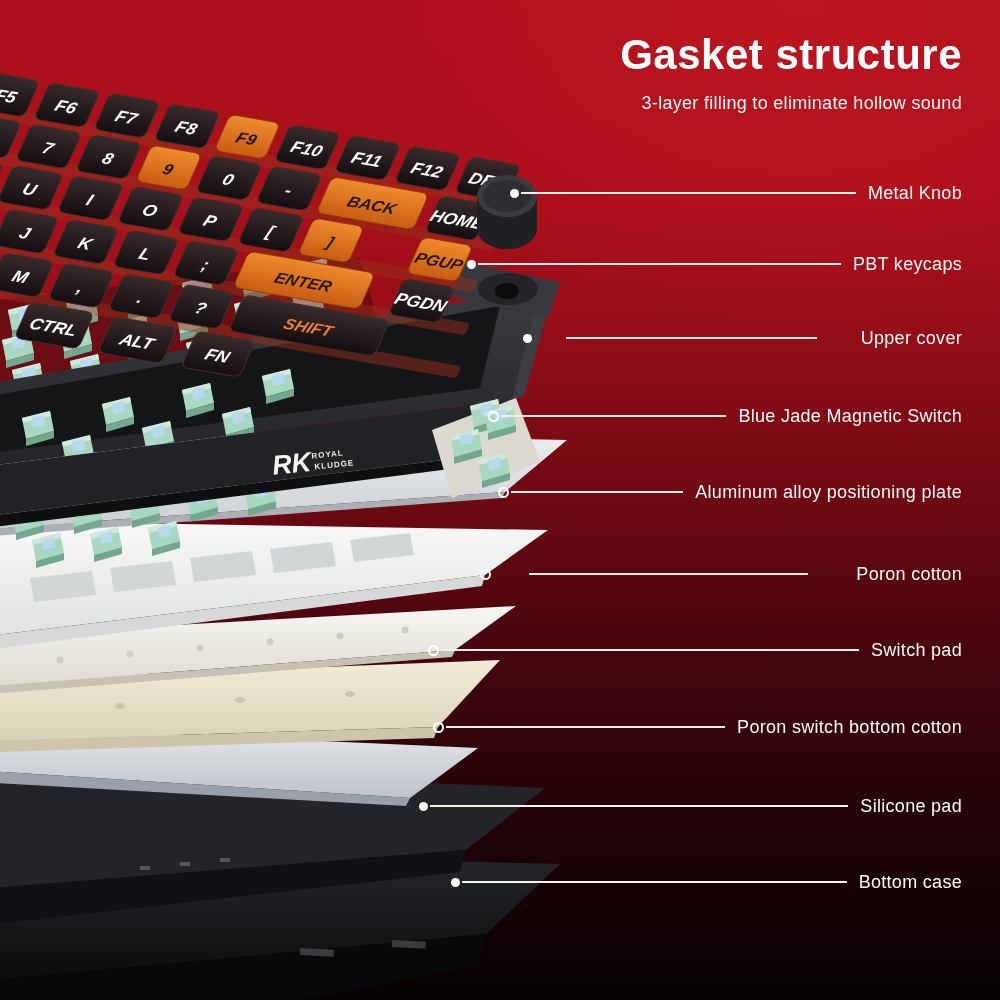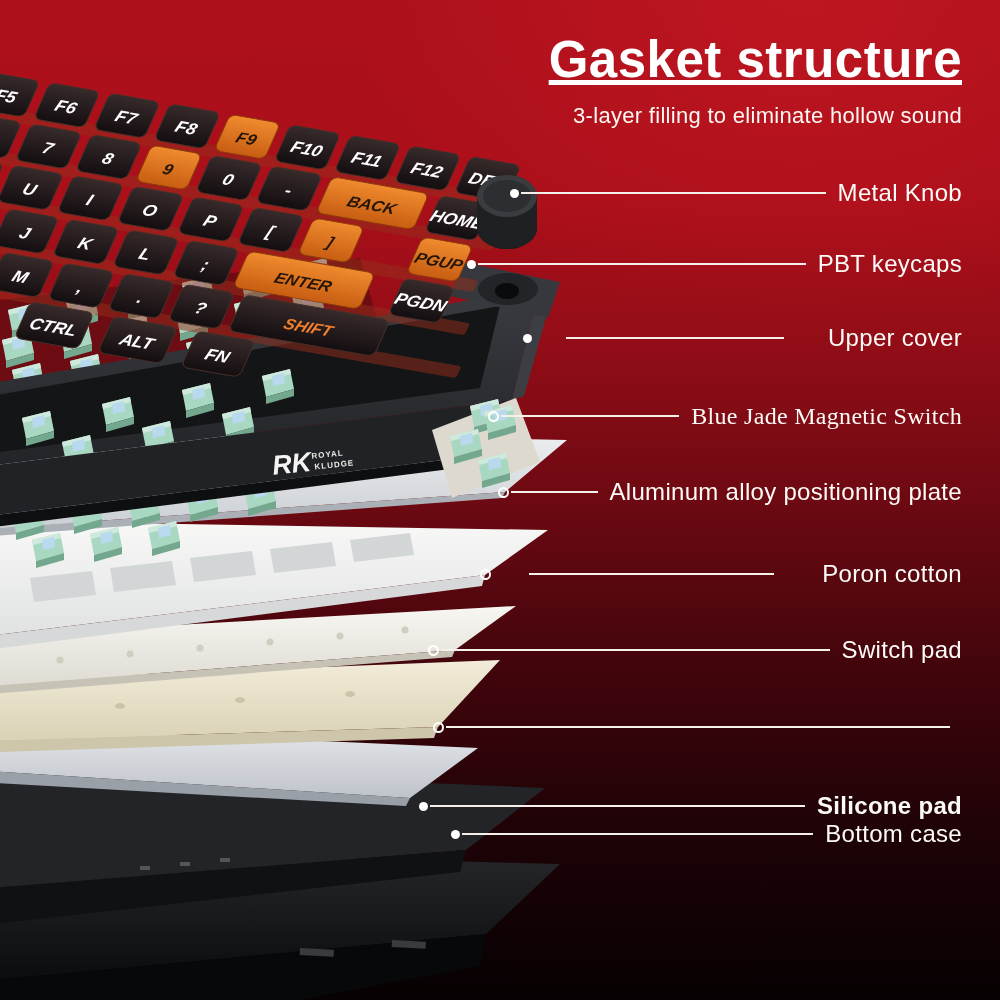--- a/index.html
+++ b/index.html
@@ -5,27 +5,27 @@
   html,body{margin:0;padding:0;background:#000;}
   #stage{
     position:relative;width:1000px;height:1000px;overflow:hidden;
     font-family:"Liberation Sans",sans-serif;
     background:
       radial-gradient(75% 55% at 80% 0%, rgba(255,45,55,.20), transparent 60%),
       linear-gradient(180deg,#ad101b 0%,#ab0f1a 20%,#930d17 34%,#6d0912 50%,#44050c 66%,#200307 82%,#060102 100%);
   }
   #kb{position:absolute;left:0;top:0;}
   .header{position:absolute;top:32px;right:38px;text-align:right;color:#fff;}
-  .title{font-size:51px;font-weight:800;letter-spacing:.5px;line-height:1.1;text-decoration:underline;}
-  .subtitle{font-size:22px;font-weight:400;margin-top:15px;color:#fdf8f3;letter-spacing:.3px;}
+  .title{font-size:42px;font-weight:800;letter-spacing:.5px;line-height:1.1;}
+  .subtitle{font-size:18px;font-weight:400;margin-top:15px;color:#fdf8f3;letter-spacing:.3px;}
   .ann{position:absolute;right:38px;height:30px;display:flex;align-items:center;}
   .dot{width:9px;height:9px;border-radius:50%;background:#fff;flex:0 0 auto;}
   .dot.ring{width:7px;height:7px;background:transparent;border:2.5px solid #fff;}
   .lead{flex:1 1 auto;height:2px;background:#f5f1ea;margin:0 12px 0 2px;}
-  .lbl{color:#fdfbf7;font-size:24px;letter-spacing:.3px;white-space:nowrap;flex:0 0 auto;}
+  .lbl{color:#fdfbf7;font-size:18px;letter-spacing:.3px;white-space:nowrap;flex:0 0 auto;}
   .lw{fill:#ffffff;font:italic 700 18px "Liberation Sans",sans-serif;text-anchor:middle;}
   .lb{fill:#241507;font:italic 700 17px "Liberation Sans",sans-serif;text-anchor:middle;}
   .lo{fill:#f08030;font:italic 700 17px "Liberation Sans",sans-serif;text-anchor:middle;}
   .brand-rk{fill:#f4f4f2;font:italic 700 27px "Liberation Sans",sans-serif;}
   .brand-sm{fill:#e8e8e4;font:700 8px "Liberation Sans",sans-serif;letter-spacing:1px;}
 </style>
 </head>
 <body>
 
 <div id="stage">
@@ -323,21 +323,21 @@
       <div class="ann" style="top: 249px; left: 467px;">
         <span class="dot"></span>
         <span class="lead"></span>
         <span class="lbl">PBT keycaps</span>
       </div>
       <div class="ann" style="top: 323px; left: 523px; gap: 32px;">
         <span class="dot"></span>
         <span class="lead"></span>
         <span class="lbl">Upper cover</span>
       </div>
-      <div class="ann" style="top: 401px; left: 488px; font-family: Liberation Serif, serif;">
+      <div class="ann" style="top: 401px; left: 488px;">
         <span class="dot ring"></span>
         <span class="lead"></span>
         <span class="lbl">Blue Jade Magnetic Switch</span>
       </div>
       <div class="ann" style="top: 477px; left: 498px; justify-content: space-between;">
         <span class="dot ring"></span>
         <span class="lead"></span>
         <span class="lbl">Aluminum alloy positioning plate</span>
       </div>
       <div class="ann" style="top: 559px; left: 480px; gap: 36px;">
@@ -346,25 +346,26 @@
         <span class="lbl">Poron cotton</span>
       </div>
       <div class="ann" style="top: 635px; left: 428px;">
         <span class="dot ring"></span>
         <span class="lead"></span>
         <span class="lbl">Switch pad</span>
       </div>
       <div class="ann" style="top: 712px; left: 433px;">
         <span class="dot ring"></span>
         <span class="lead"></span>
-      </div>
-      <div class="ann" style="top: 791px; left: 419px; font-weight: bold;">
+        <span class="lbl">Poron switch bottom cotton</span>
+      </div>
+      <div class="ann" style="top: 791px; left: 419px;">
         <span class="dot"></span>
         <span class="lead"></span>
         <span class="lbl">Silicone pad</span>
       </div>
-      <div class="ann" style="top: 819px; left: 451px;">
+      <div class="ann" style="top: 867px; left: 451px;">
         <span class="dot"></span>
         <span class="lead"></span>
         <span class="lbl">Bottom case</span>
       </div>
     </div>
 </div>
 
 </body></html>

